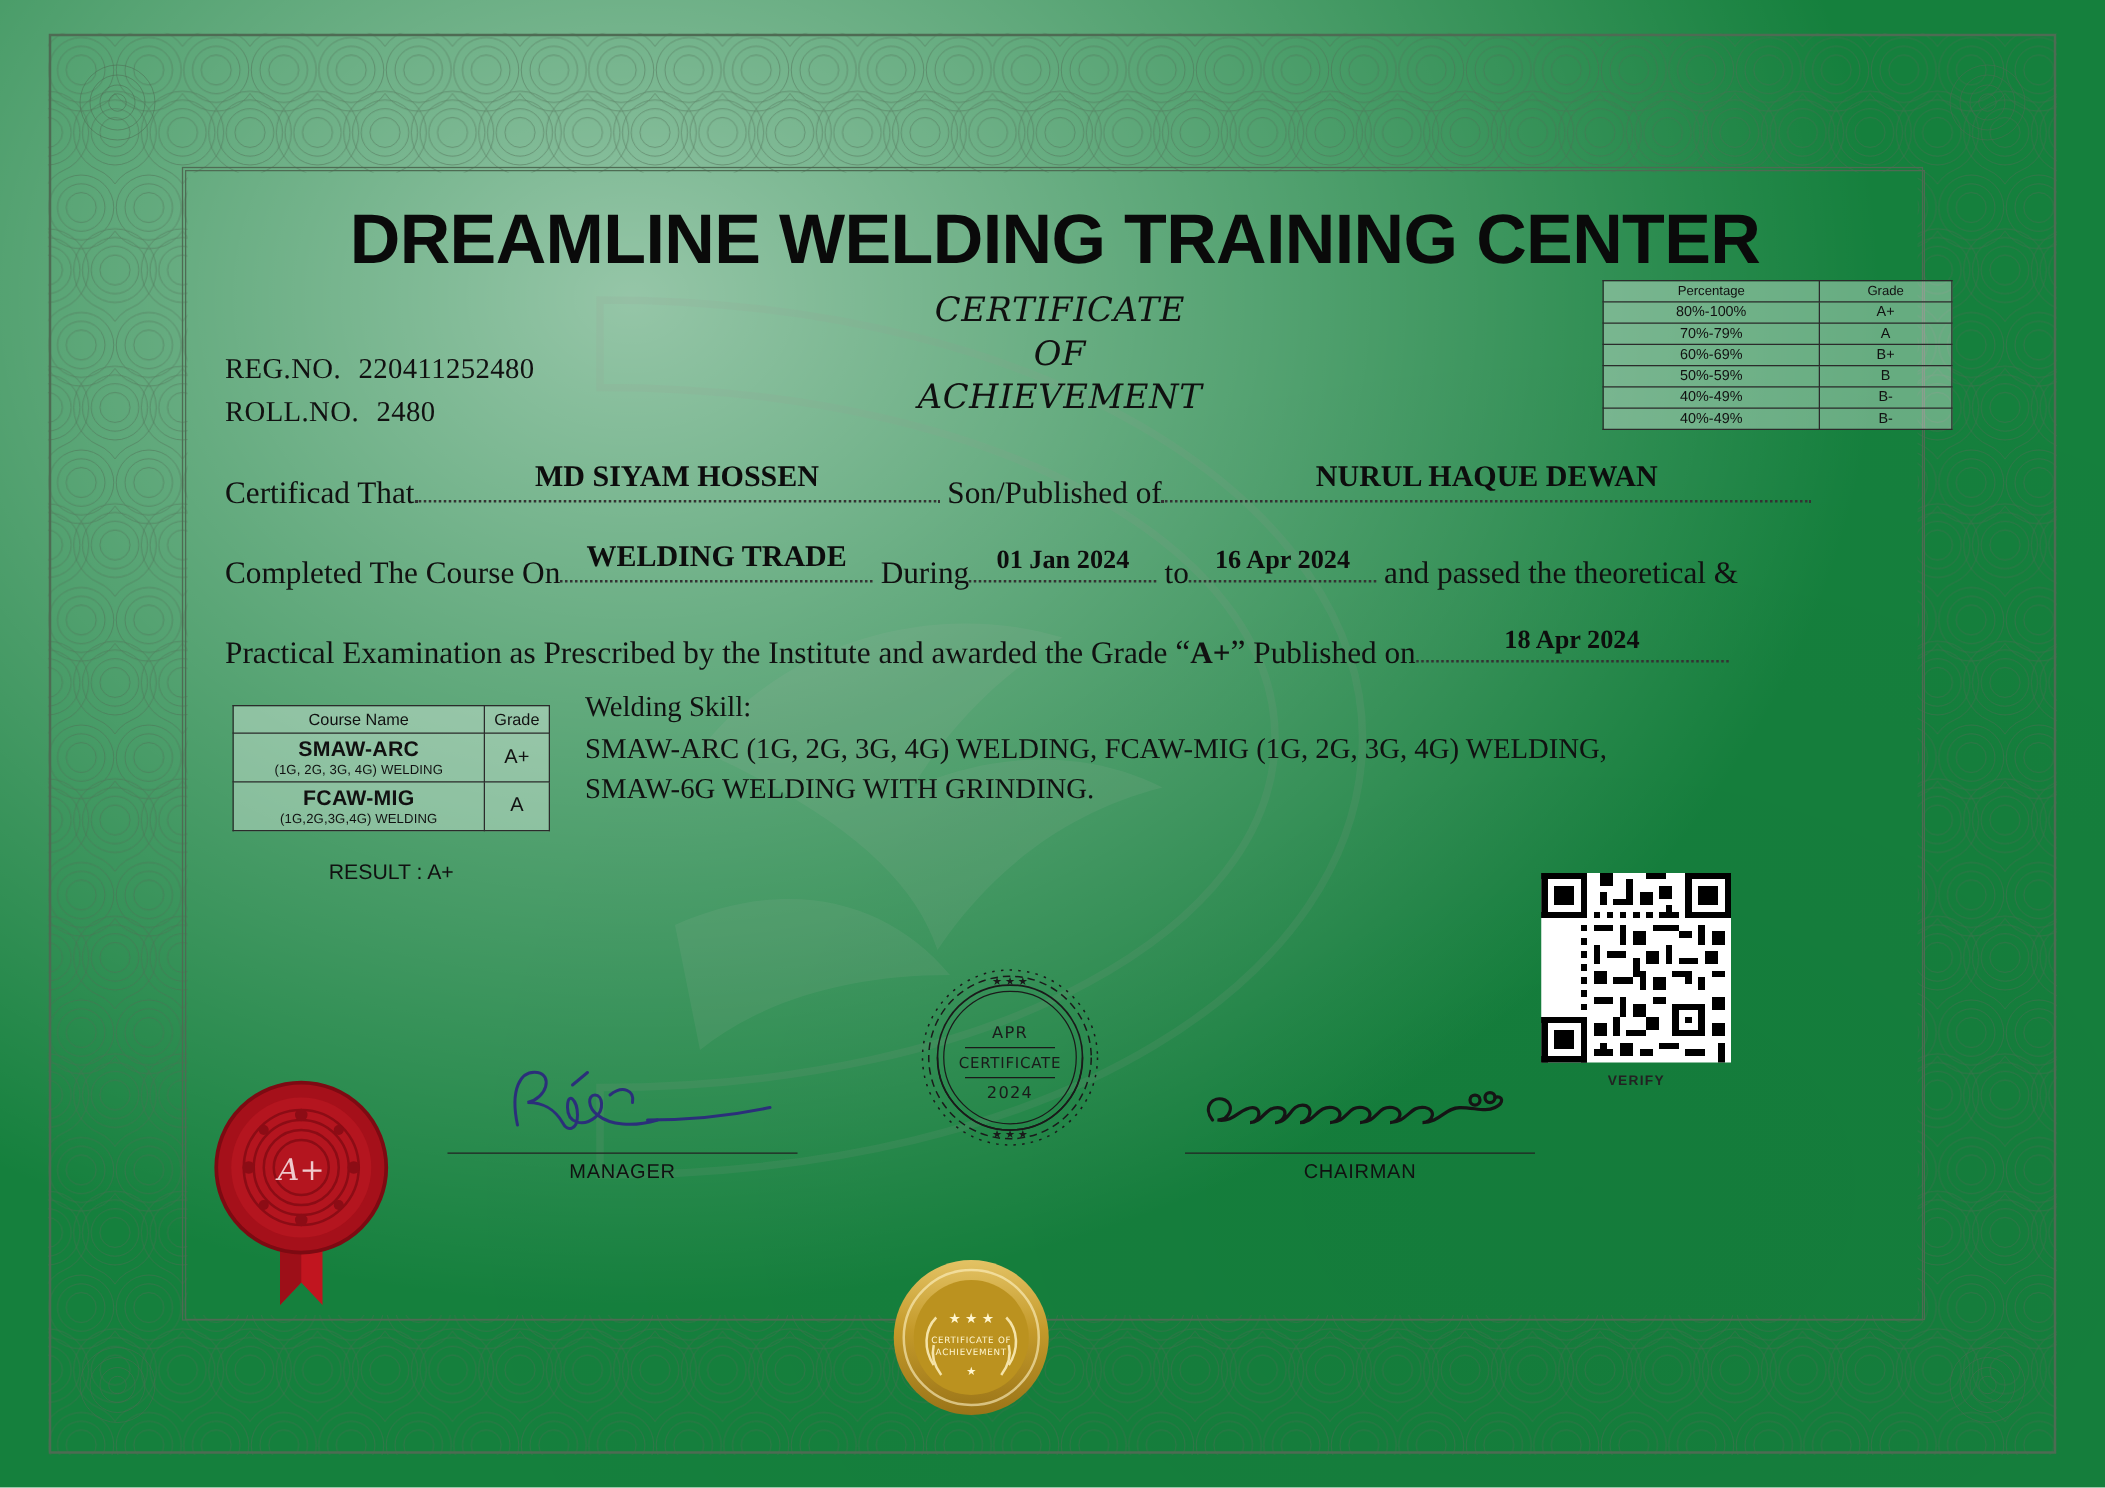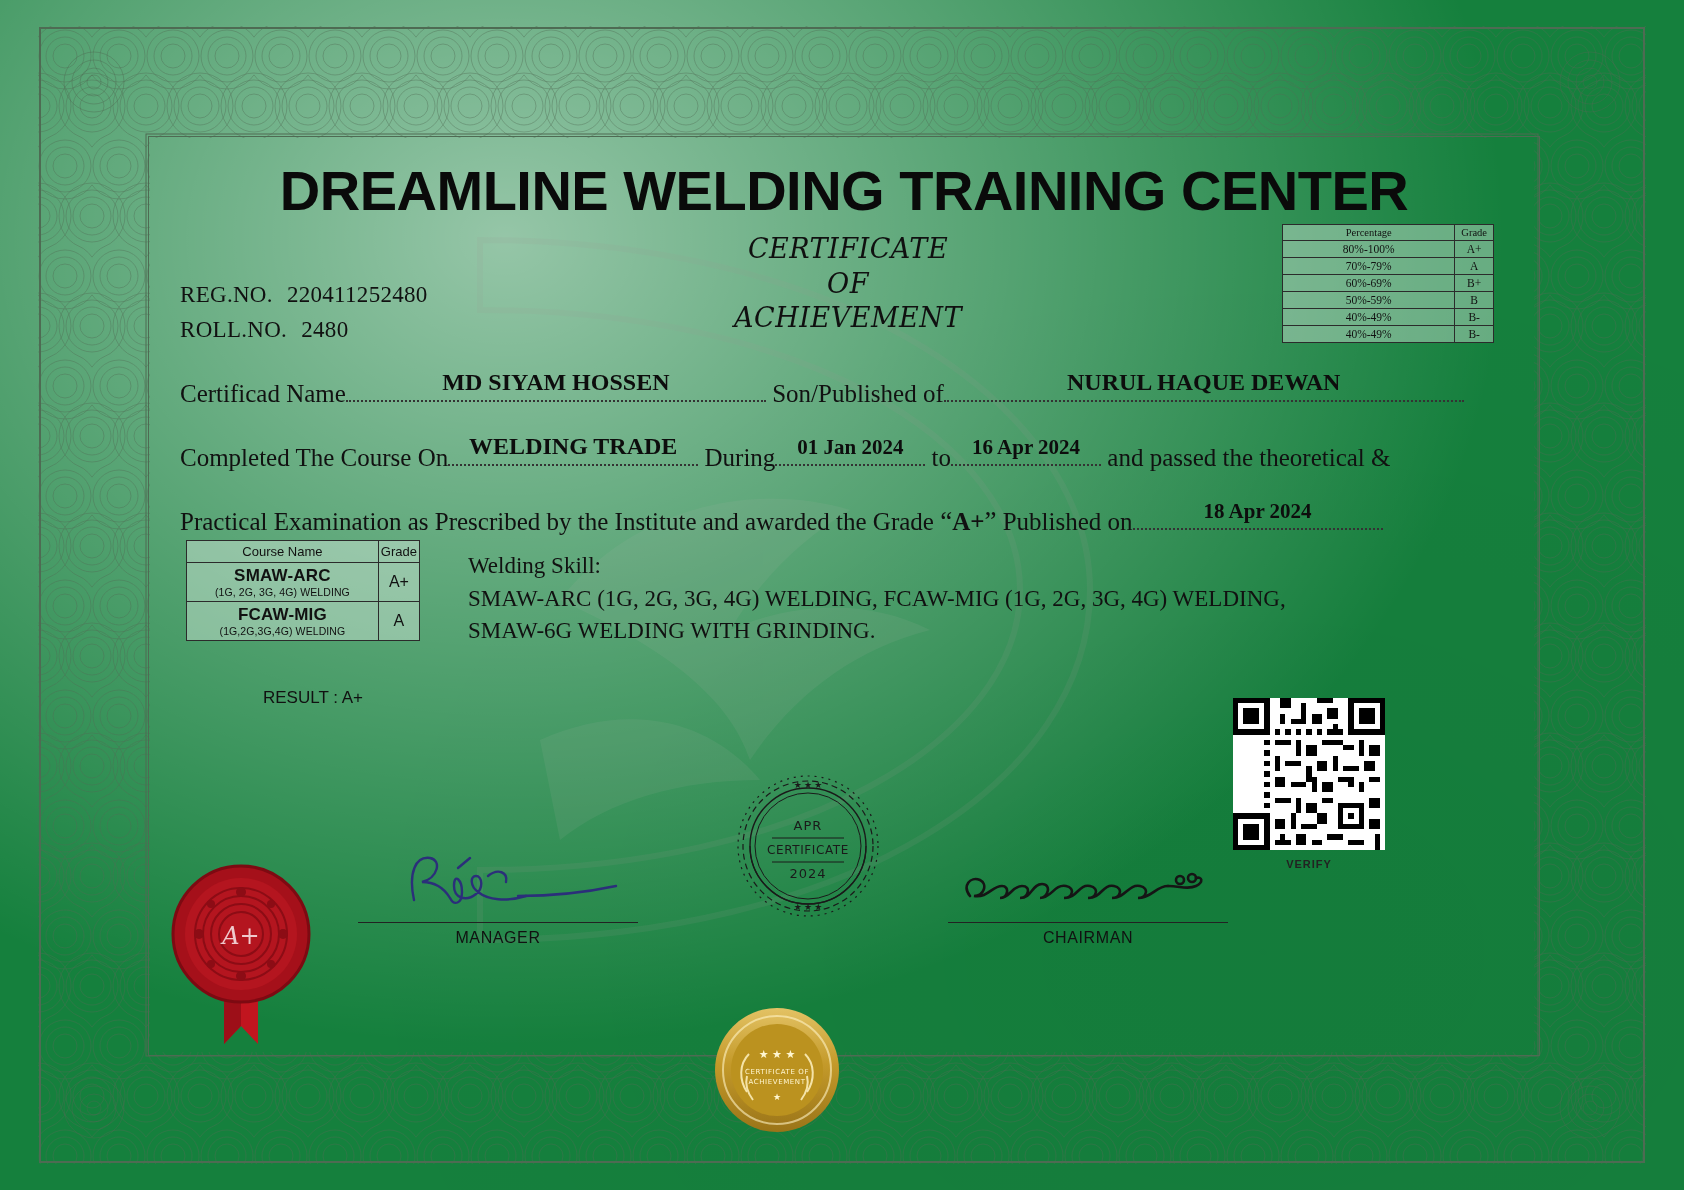--- a/index.html
+++ b/index.html
@@ -97,23 +97,23 @@
     line-height: 1.28;
     color: #101010;
   }
   .subtitle div { letter-spacing: 0.5px; }
 
   
   .grade-scale {
     position: absolute;
     left: 1134px;
     top: 88px;
-    width: 212px;
+    width: 280px;
     border-collapse: collapse;
-    font-family: Liberation Serif, serif;
+    font-family: Liberation Sans, sans-serif;
     font-size: 11.5px;
     color: #111;
     padding-left: 24px;
   }
   .grade-scale td, .grade-scale th {
     border: 1px solid #2b2b2b;
     padding: 2px 6px;
     background: rgba(255,255,255,0.35);
   }
   .grade-scale th { font-weight: normal; font-size: 10.5px; text-align: center; }
@@ -162,22 +162,22 @@
     font-size: 24px;
     color: #0d0d0d;
     white-space: nowrap;
   }
   .fill.small { font-size: 21px; }
 
   
   .course-table {
     position: absolute;
     left: 38px;
-    top: 404px;
-    width: 234px;
+    top: 428px;
+    width: 254px;
     border-collapse: collapse;
     font-family: "Liberation Sans", sans-serif;
     color: #111;
   }
   .course-table th, .course-table td {
     border: 1px solid #2b2b2b;
     text-align: center;
     background: rgba(255,255,255,0.35);
   }
   .course-table th { font-size: 13px; font-weight: normal; padding: 3px 2px; }
@@ -388,21 +388,21 @@
         <span class="lbl">REG.NO.</span>
         <span class="val">220411252480</span>
       </div>
       <div>
         <span class="lbl">ROLL.NO.</span>
         <span class="val">2480</span>
       </div>
     </div>
 
     <div class="line l1">
-      <span>Certificad Name</span><span class="dots" style="width:420px;height:26px;">
+      <span>Certificad That</span><span class="dots" style="width:420px;height:26px;">
         <span class="fill">MD SIYAM HOSSEN</span>
       </span>
       <span>Son/Published of</span><span class="dots" style="width:520px;height:26px;">
         <span class="fill">NURUL HAQUE DEWAN</span>
       </span>
     </div>
 
     <div class="line l2">
       <span>Completed The Course On</span><span class="dots" style="width:250px;height:26px;">
         <span class="fill">WELDING TRADE</span>

